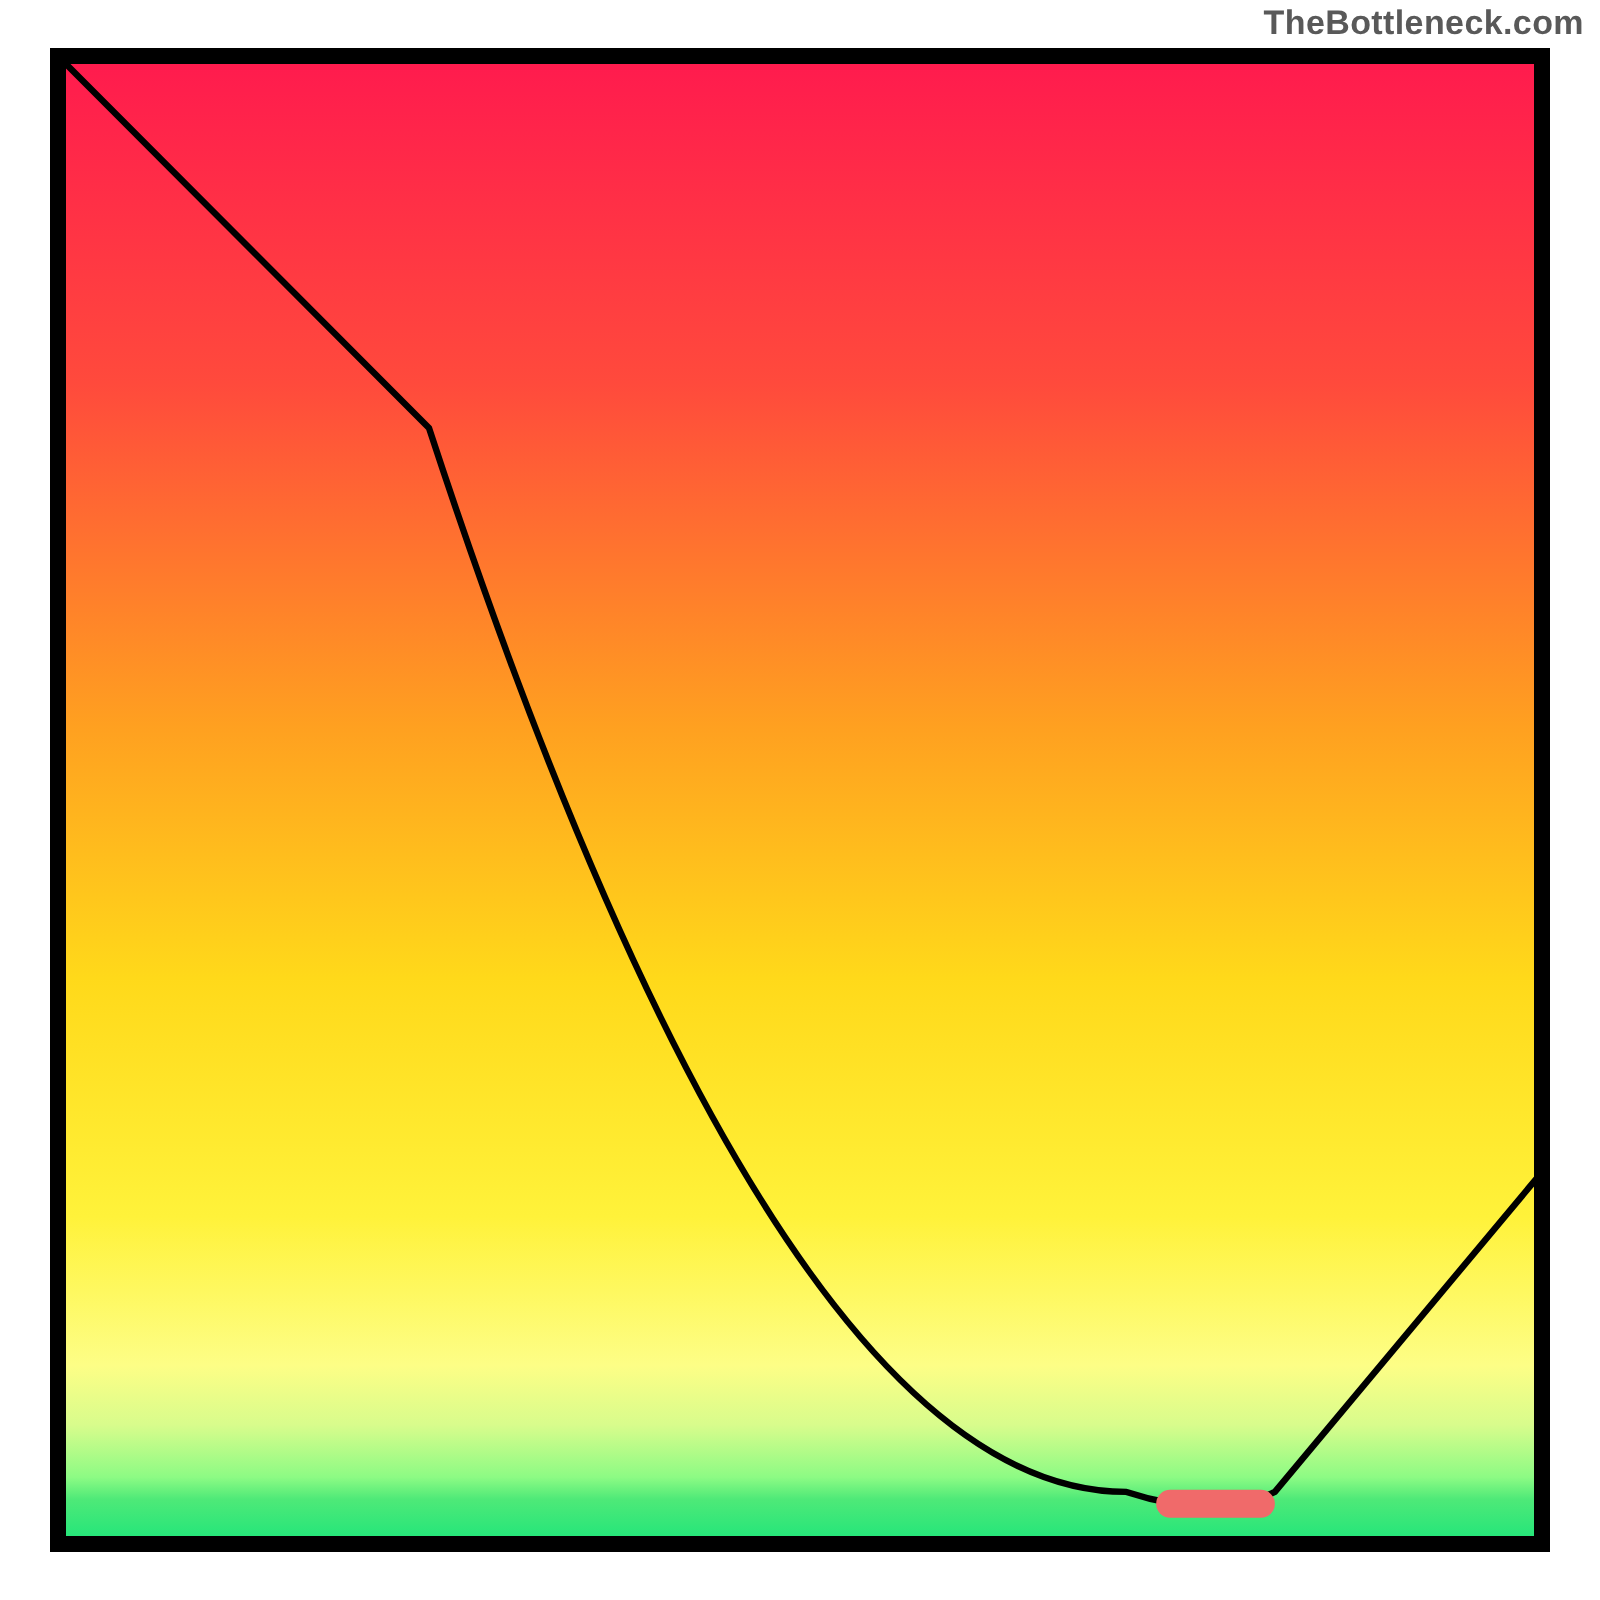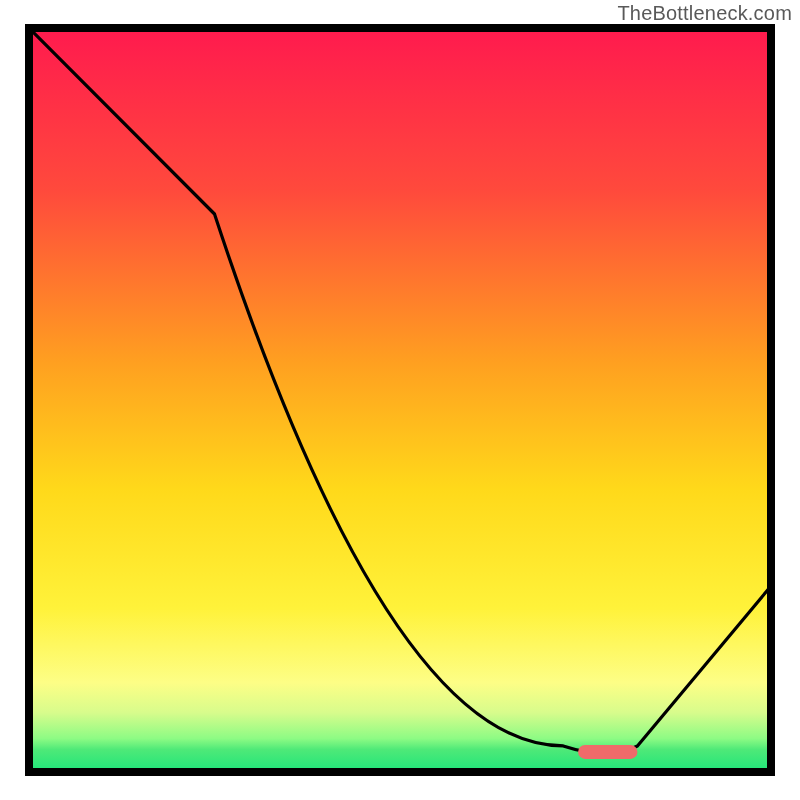--- a/index.html
+++ b/index.html
@@ -8,22 +8,22 @@
     width: 800px;
     height: 800px;
     background: #ffffff;
     font-family: Arial, Helvetica, sans-serif;
     overflow: hidden;
   }
   .watermark {
     position: absolute;
     top: 2px;
     right: 8px;
-    font-size: 20px;
-    font-weight: 400;
+    font-size: 17px;
+    font-weight: 700;
     color: #595959;
     letter-spacing: 0.2px;
     z-index: 10;
   }
   .frame {
     position: absolute;
     left: 25px;
     top: 24px;
     width: 750px;
     height: 752px;

